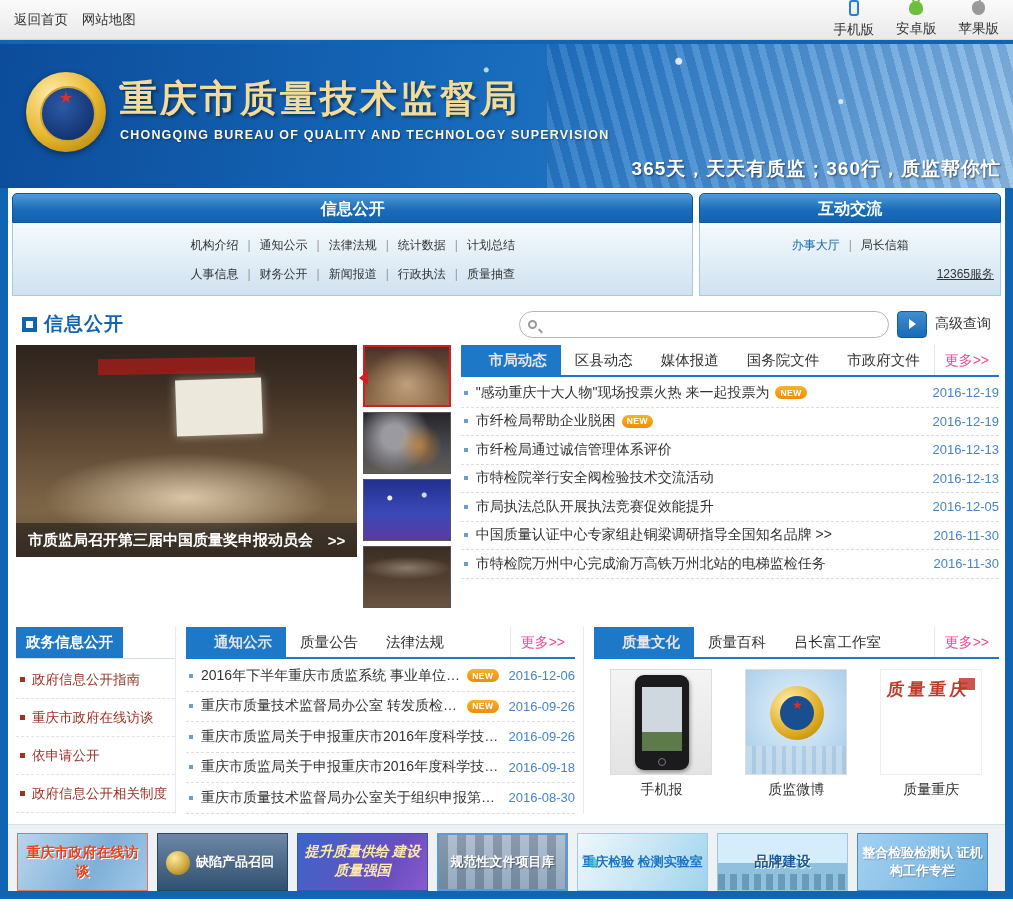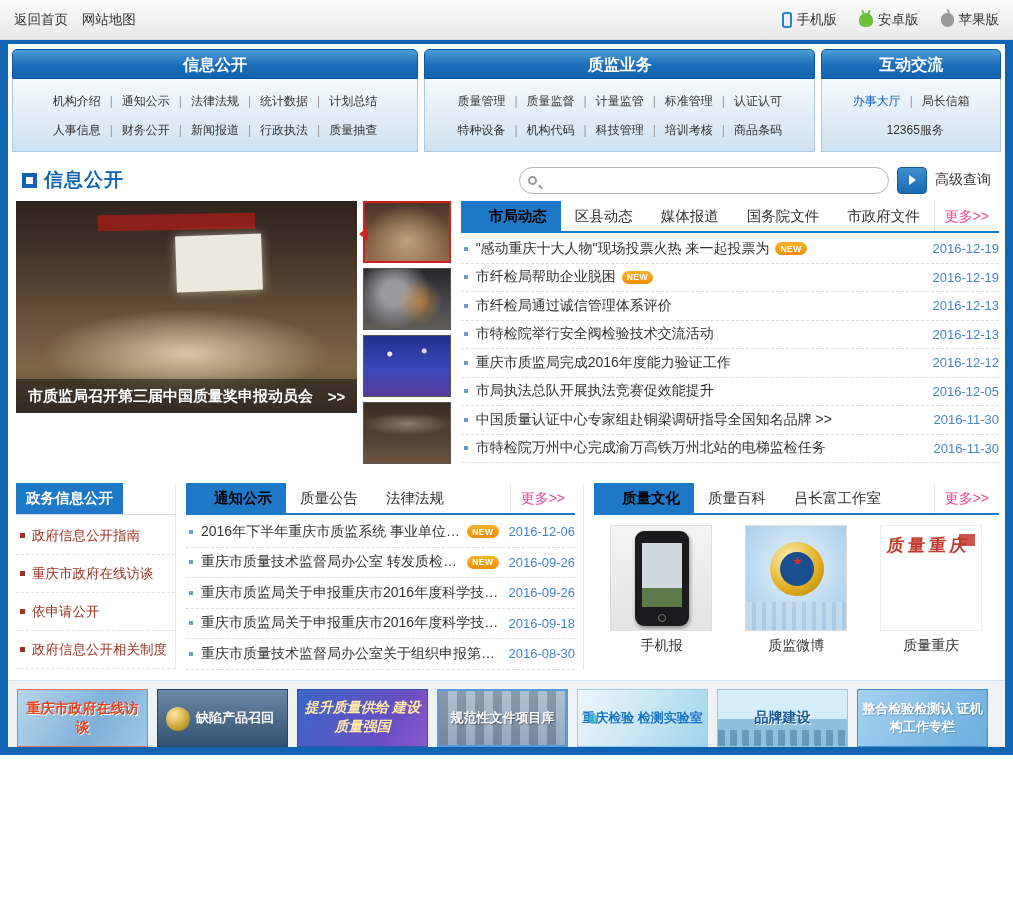--- a/index.html
+++ b/index.html
@@ -4,21 +4,21 @@
 <style>
   * { margin:0; padding:0; box-sizing:border-box; }
   body { width:1013px; font-family:"Liberation Sans","DejaVu Sans",sans-serif; background:#fff; }
   .page { width:1013px; }
 
   
   .topbar { height:40px; background:linear-gradient(180deg,#fbfbfb,#e9e9e9); border-bottom:1px solid #d8d8d8;
             display:flex; align-items:center; padding:0 14px; font-size:13.5px; color:#333; }
   .topbar a { color:#333; text-decoration:none; margin-right:10px; cursor:pointer; }
   .topbar-right { margin-left:auto; display:flex; align-items:center; gap:22px; }
-  .tb-item { display:flex; align-items:center; gap:5px; cursor:pointer; }
+  .tb-item { display:flex; align-items:center; gap:5px; cursor:pointer;flex-direction:column; }
   .phone-icon { width:10px; height:16px; border:2px solid #2a7fd0; border-radius:3px; background:#eaf3fc; display:inline-block; }
   .android-icon { width:14px; height:14px; background:#6fbf3f; border-radius:50% 50% 40% 40%; display:inline-block; position:relative; }
   .android-icon::before { content:""; position:absolute; top:-3px; left:3px; width:2px; height:4px; background:#6fbf3f; transform:rotate(-25deg); }
   .android-icon::after  { content:""; position:absolute; top:-3px; right:3px; width:2px; height:4px; background:#6fbf3f; transform:rotate(25deg); }
   .apple-icon { width:13px; height:14px; background:#9a9a9a; border-radius:45% 45% 48% 48%; display:inline-block; position:relative; }
   .apple-icon::before { content:""; position:absolute; top:-4px; left:6px; width:3px; height:5px; background:#9a9a9a; border-radius:0 100% 0 100%; }
 
   .topline { height:4px; background:#1164b2; }
 
   
@@ -56,21 +56,21 @@
   .navbox-info { flex:2.26; } .navbox-biz { flex:2.18; } .navbox-inter { flex:1; }
   .navbox-head { height:30px; line-height:30px; text-align:center; color:#fff; font-weight:bold; font-size:16px;
                  background:linear-gradient(180deg,#4e9dd8,#1c6cb8 55%,#1164b2); border-radius:5px 5px 0 0;
                  border:1px solid #0d559c; cursor:pointer; }
   .navbox-body { flex:1; background:linear-gradient(180deg,#f5fafd,#cfe2f0); border:1px solid #aac8e0; border-top:none;
                  padding:8px 6px 6px; font-size:12px; color:#333; }
   .navline { text-align:center; line-height:29px; white-space:nowrap; }
   .navline a { color:#333; text-decoration:none; cursor:pointer; }
   .navline a.blue { color:#1164b2; }
   .navline a:not(.nosep)::after { content:"|"; color:#999; margin:0 9px; font-weight:normal; }
-  .navline.left { text-align:center; padding-left:8px; }
+  .navline.left { text-align:right; padding-left:8px;text-decoration:underline; }
 
   
   .section-head { display:flex; align-items:center; height:42px; padding:0 14px; }
   .sq-icon { width:15px; height:15px; background:#1164b2; display:inline-block; margin-right:7px; position:relative; }
   .sq-icon::before { content:""; position:absolute; left:4px; top:4px; width:7px; height:7px; background:#fff; }
   .sec-title { color:#1164b2; font-size:19px; font-weight:bold; letter-spacing:1px; }
   .search-wrap { margin-left:auto; display:flex; align-items:center; gap:8px; }
   .search-box { width:370px; height:27px; border:1px solid #b5b5b5; border-radius:14px; background:#fff;
                 display:flex; align-items:center; padding:0 8px; }
   .mag-icon { width:9px; height:9px; border:2px solid #999; border-radius:50%; position:relative; margin-right:6px; }
@@ -105,21 +105,21 @@
                radial-gradient(circle 2px at 70% 25%, rgba(255,255,255,.8) 0 2px, transparent 3px),
                linear-gradient(180deg,#23308f,#3a49b8 55%,#5a3aa0); }
   .thumb4 { background:radial-gradient(ellipse 70% 25% at 50% 35%, rgba(200,190,170,.5), transparent 75%),
                linear-gradient(180deg,#3a2d22,#554234 60%,#6b5340); }
   .thumb-arrow { position:absolute; left:-4px; top:26px; width:0; height:0;
                  border-top:7px solid transparent; border-bottom:7px solid transparent; border-right:9px solid #cc2222; }
 
   
   .tabs { display:flex; align-items:stretch; height:32px; border-bottom:2px solid #1e78c8; background:#fff; }
   .tab { padding:0 14px; line-height:30px; font-size:14.5px; color:#333; cursor:pointer; white-space:nowrap; }
-  .tab.active { background:#1e78c8; color:#000000; font-weight:bold;padding-left:28px; }
+  .tab.active { background:#1e78c8; color:#e5e5e5; font-weight:bold;padding-left:28px; }
   .more-link { margin-left:auto; color:#ec4899; font-size:14px; line-height:30px; padding:0 10px; border-left:1px solid #e8e8e8;
                text-decoration:none; cursor:pointer; white-space:nowrap; }
 
   
   .newspanel { flex:1; margin-left:10px; }
   .newslist { list-style:none; margin-top:2px; }
   .newslist li { display:flex; align-items:center; height:28.5px; border-bottom:1px dashed #dcdcdc; font-size:14px; cursor:pointer; }
   .newslist li::before { content:""; width:4px; height:4px; background:#6f9cc9; margin:0 8px 0 3px; flex:none; }
   .n-title { color:#333; white-space:nowrap; overflow:hidden; text-overflow:ellipsis; }
   .n-date { color:#4585c6; font-size:13px; margin-left:auto; padding-left:10px; flex:none; }
@@ -201,44 +201,43 @@
         <span>安卓版</span>
       </span>
       <span class="tb-item">
         <span class="apple-icon"></span>
         <span>苹果版</span>
       </span>
     </div>
   </div>
   <div class="topline"></div>
 
+  <div class="banner">
+    <div class="banner-city"></div>
+    <div class="banner-dots"></div>
+    <div class="emblem"></div>
+    <div class="banner-titles">
+      <div class="site-title">重庆市质量技术监督局</div>
+      <div class="site-subtitle">CHONGQING  BUREAU  OF  QUALITY  AND  TECHNOLOGY  SUPERVISION</div>
+    </div>
+    <div class="slogan">365天，天天有质监；360行，质监帮你忙</div>
+  </div>
 
   <div class="frame">
     <div class="whitearea">
 
       <div class="navrow">
         <div class="navbox navbox-info">
           <div class="navbox-head">信息公开</div>
           <div class="navbox-body">
             <div class="navline">
               <a>机构介绍</a><a>通知公示</a><a>法律法规</a><a>统计数据</a><a class="nosep">计划总结</a>
             </div>
             <div class="navline">
               <a>人事信息</a><a>财务公开</a><a>新闻报道</a><a>行政执法</a><a class="nosep">质量抽查</a>
-            </div>
-          </div>
-        </div>
-        <div class="navbox navbox-biz">
-          <div class="navbox-head">质监业务</div>
-          <div class="navbox-body">
-            <div class="navline">
-              <a>质量管理</a><a>质量监督</a><a>计量监管</a><a>标准管理</a><a class="nosep">认证认可</a>
-            </div>
-            <div class="navline">
-              <a>特种设备</a><a>机构代码</a><a>科技管理</a><a>培训考核</a><a class="nosep">商品条码</a>
             </div>
           </div>
         </div>
         <div class="navbox navbox-inter">
           <div class="navbox-head">互动交流</div>
           <div class="navbox-body">
             <div class="navline">
               <a class="blue">办事大厅</a><a class="nosep">局长信箱</a>
             </div>
             <div class="navline left">
@@ -299,24 +298,20 @@
               <span class="new-badge">NEW</span>
               <span class="n-date">2016-12-19</span>
             </li>
             <li>
               <span class="n-title">市纤检局通过诚信管理体系评价</span>
               <span class="n-date">2016-12-13</span>
             </li>
             <li>
               <span class="n-title">市特检院举行安全阀检验技术交流活动</span>
               <span class="n-date">2016-12-13</span>
-            </li>
-            <li>
-              <span class="n-title">重庆市质监局完成2016年度能力验证工作</span>
-              <span class="n-date">2016-12-12</span>
             </li>
             <li>
               <span class="n-title">市局执法总队开展执法竞赛促效能提升</span>
               <span class="n-date">2016-12-05</span>
             </li>
             <li>
               <span class="n-title">中国质量认证中心专家组赴铜梁调研指导全国知名品牌 &gt;&gt;</span>
               <span class="n-date">2016-11-30</span>
             </li>
             <li>

